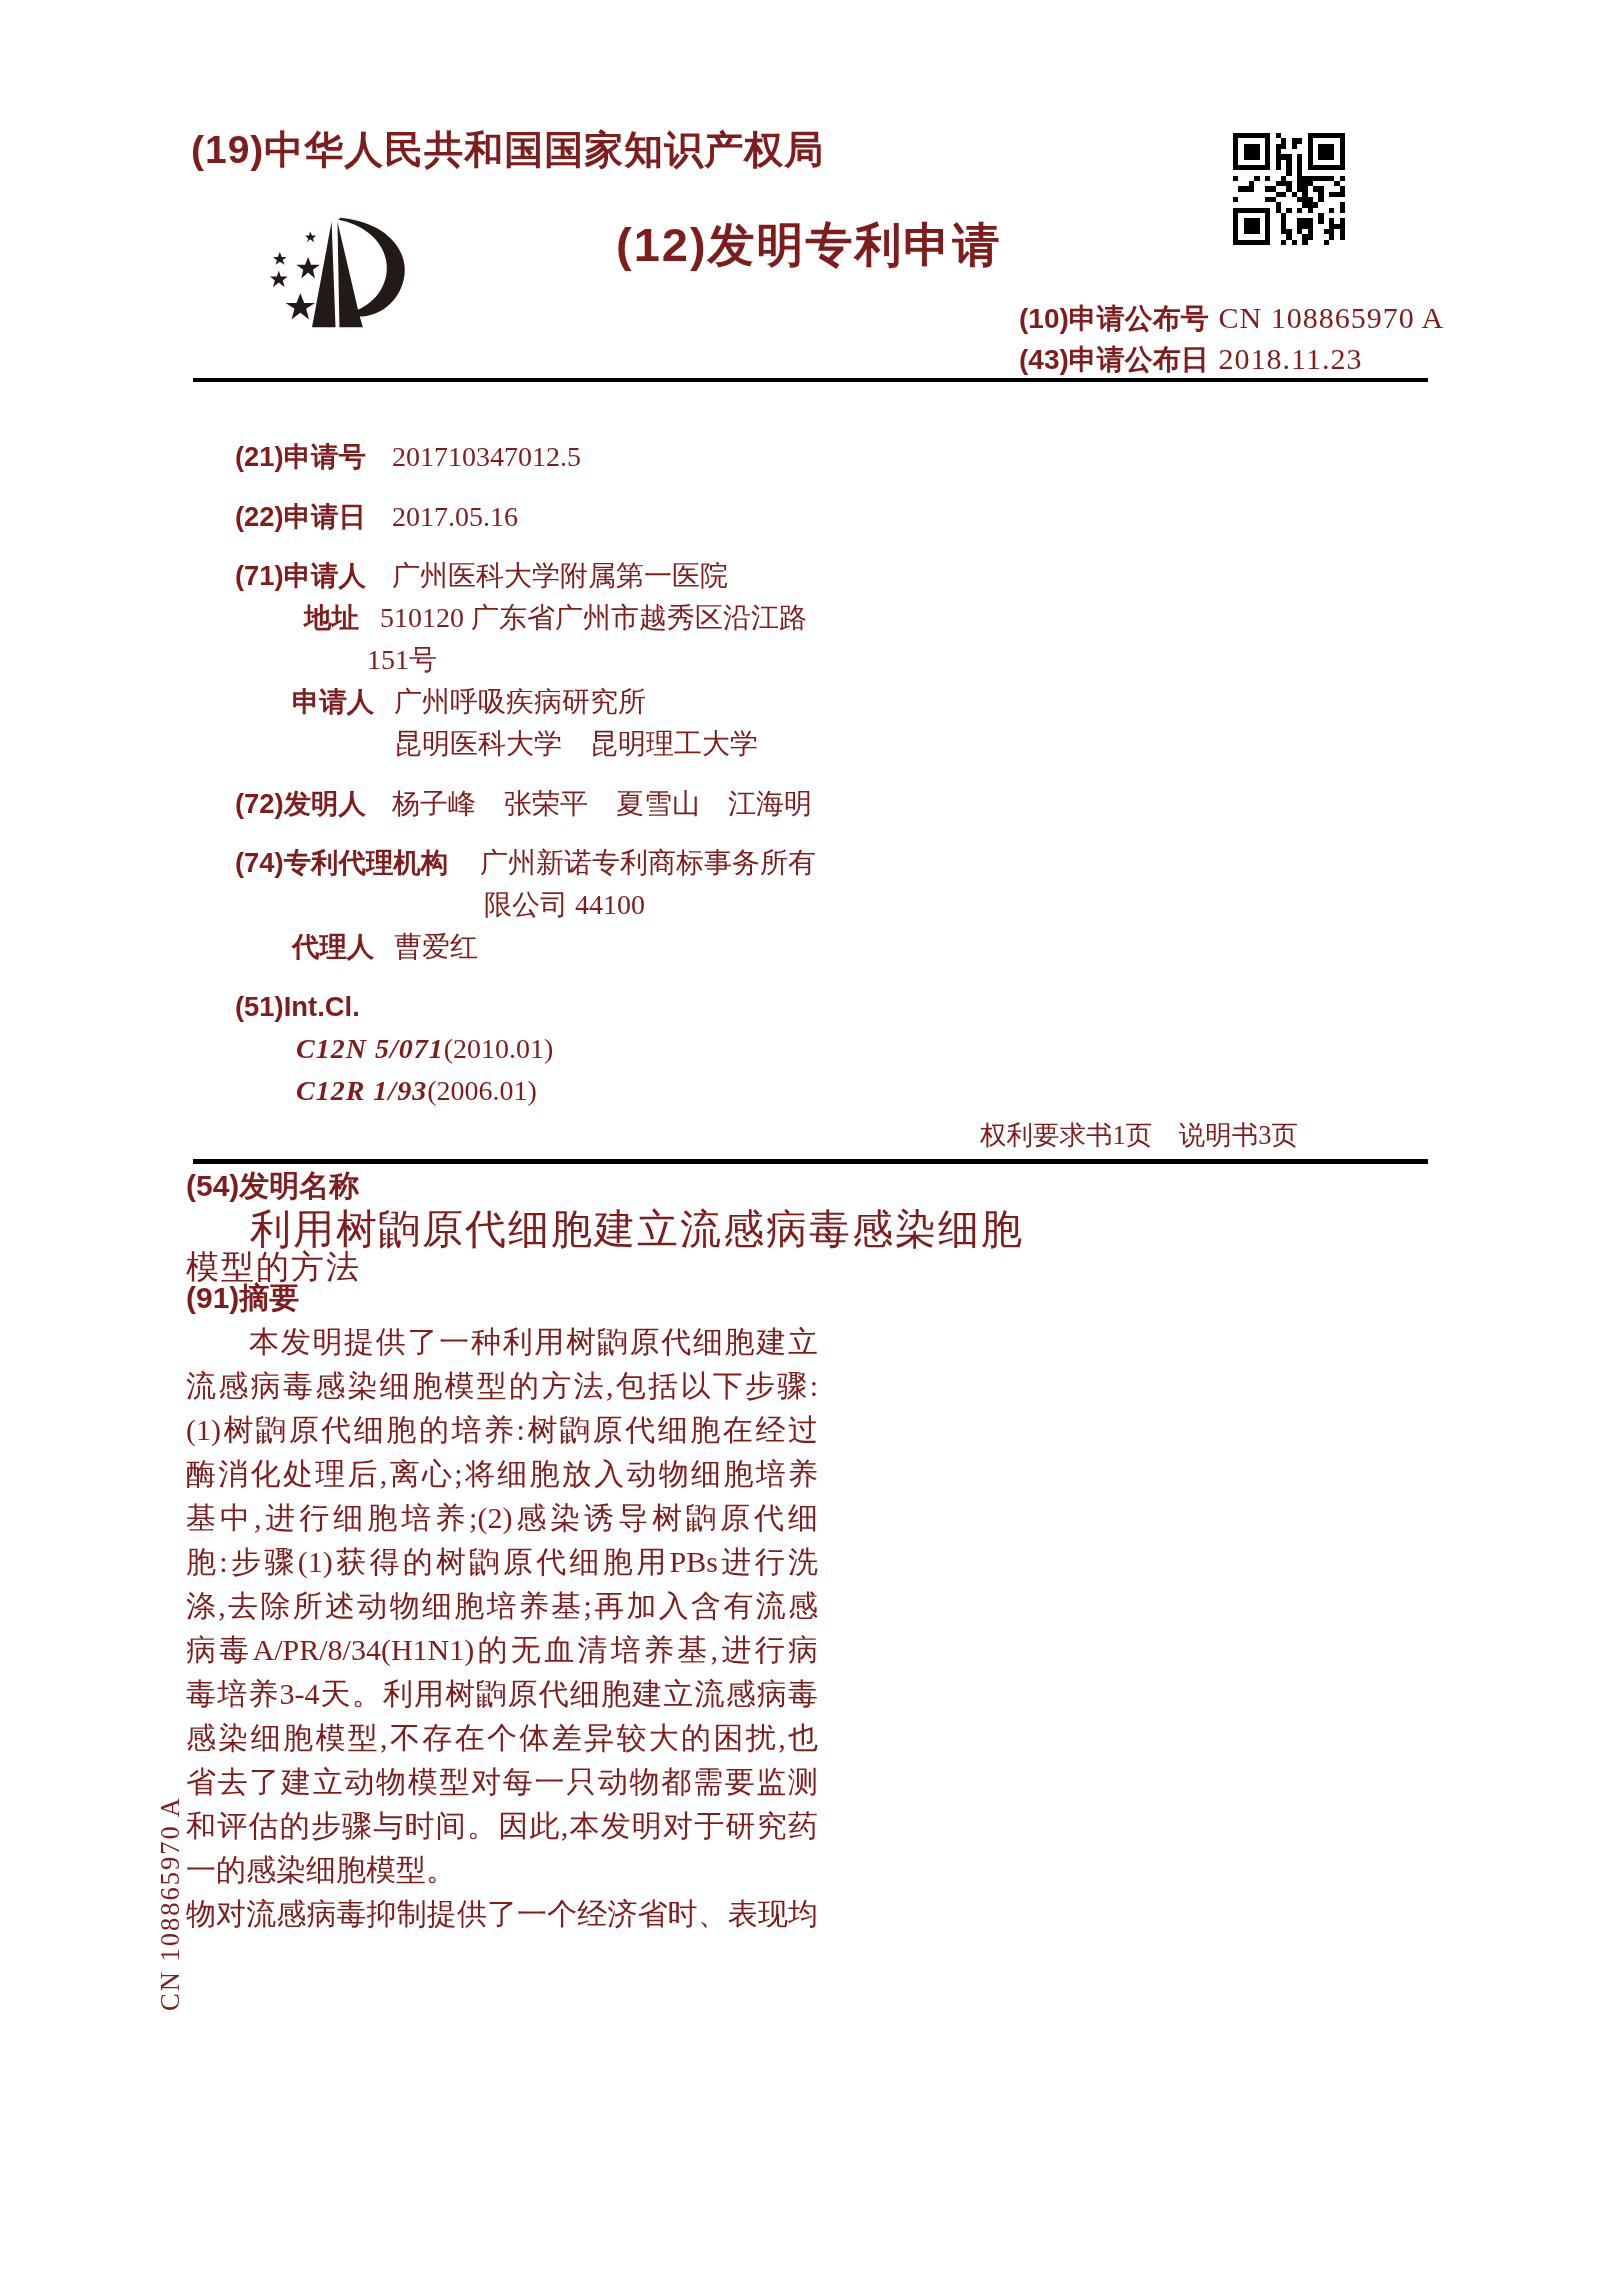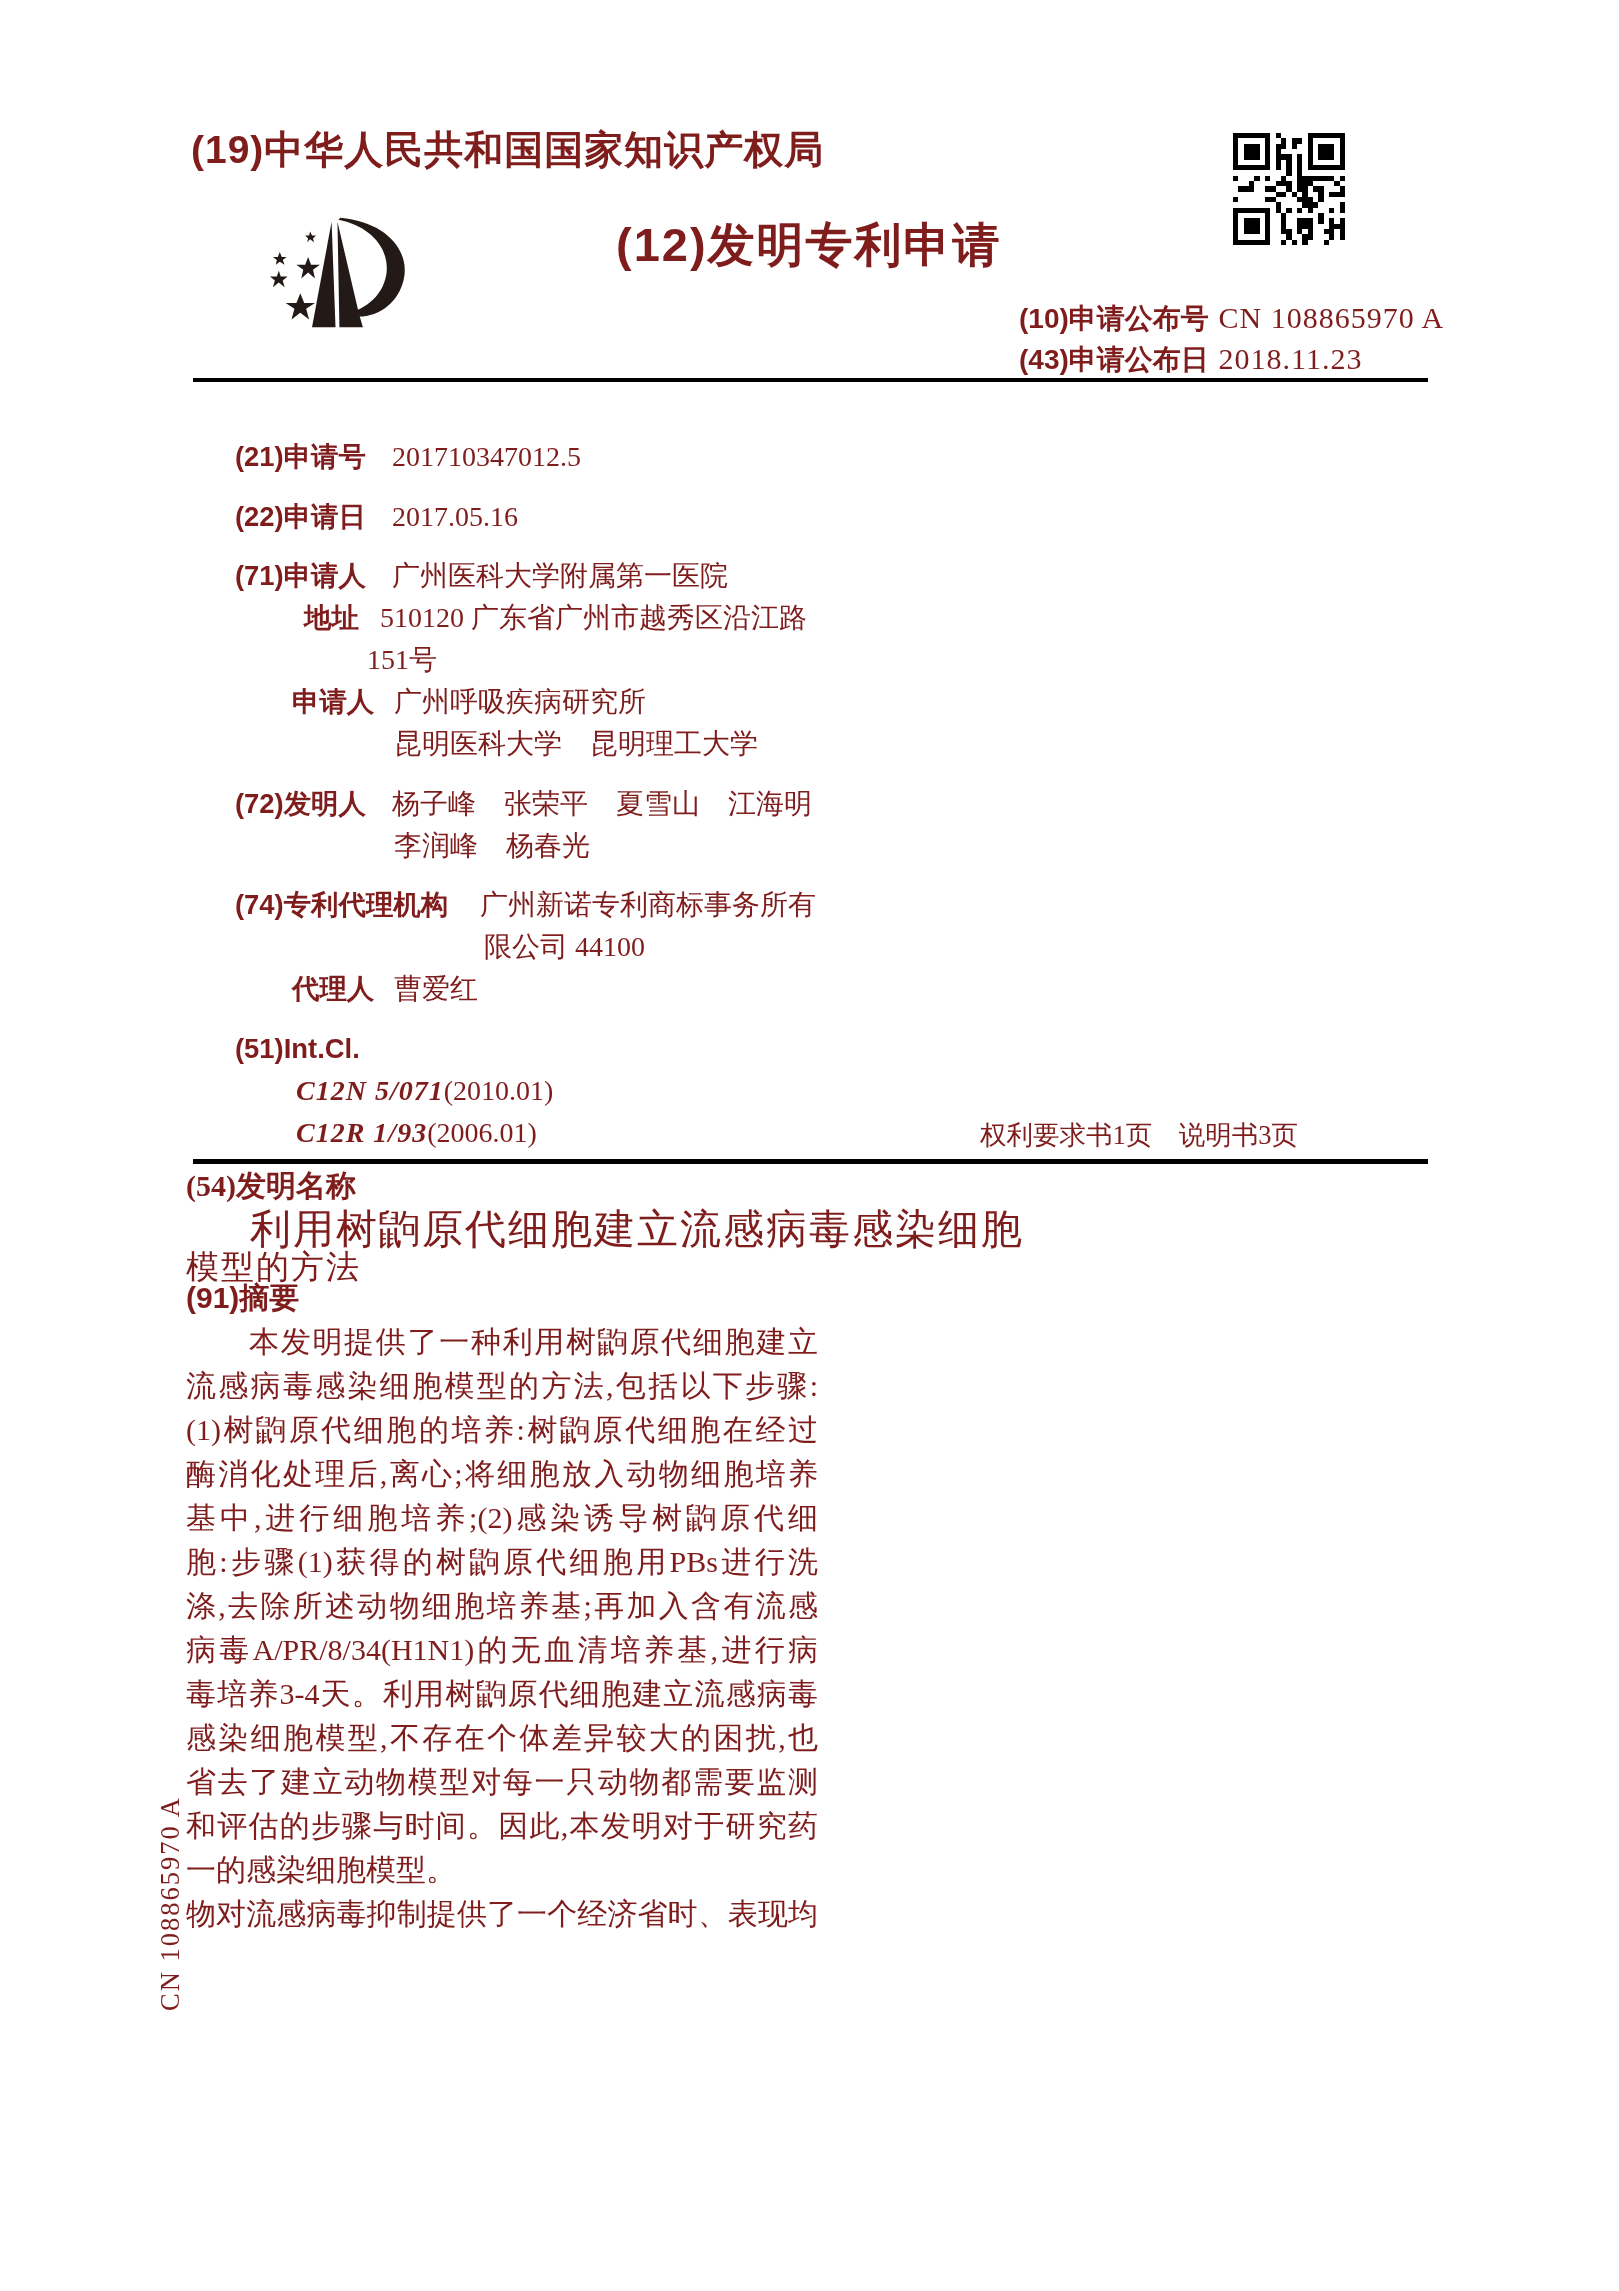--- a/index.html
+++ b/index.html
@@ -43,21 +43,21 @@
   .pad62{padding-left:61px;}
   .pad135{padding-left:132px;}
   .pad162{padding-left:159px;}
   .pad254{padding-left:249px;}
   .gap{margin-top:17.6px;}
   .icode{font-style:italic;font-weight:bold;letter-spacing:1px;}
 
   .pages-note{left:980px;top:1117px;font-size:26.5px;white-space:pre;}
 
   
-  .s54{left:186px;top:1166px;font-size:30px;font-weight:bold;font-family:Liberation Serif, serif;}
+  .s54{left:186px;top:1166px;font-size:30px;font-weight:bold;}
   .title-l1{left:250px;top:1202px;font-size:41px;letter-spacing:2px;}
   .title-l2{left:186px;top:1245px;font-size:33px;letter-spacing:2px;}
   .s57{left:186px;top:1278px;font-size:30px;font-weight:bold;}
 
   .abstract{left:186px;top:1320px;width:632px;font-size:30px;}
   .a-line{height:44px;line-height:44px;text-align:justify;text-align-last:justify;}
   .a-line.first{text-indent:63px;}
   .a-line.last{text-align-last:left;}
 
   .side-code{
@@ -255,23 +255,20 @@
     </div>
     <div class="b-line pad58">
       <span class="lab w104">申请人</span><span class="val">广州呼吸疾病研究所</span>
     </div>
     <div class="b-line pad162">
       <span class="val">昆明医科大学　昆明理工大学</span>
     </div>
     <div class="b-line gap">
       <span class="lab w160">(72)发明人</span><span class="val">杨子峰　张荣平　夏雪山　江海明</span>
     </div>
-    <div class="b-line pad162">
-      <span class="val">李润峰　杨春光</span>
-    </div>
     <div class="b-line gap">
       <span class="lab w250">(74)专利代理机构</span><span class="val">广州新诺专利商标事务所有</span>
     </div>
     <div class="b-line pad254">
       <span class="val">限公司 44100</span>
     </div>
     <div class="b-line pad58">
       <span class="lab w104">代理人</span><span class="val">曹爱红</span>
     </div>
     <div class="b-line gap">

